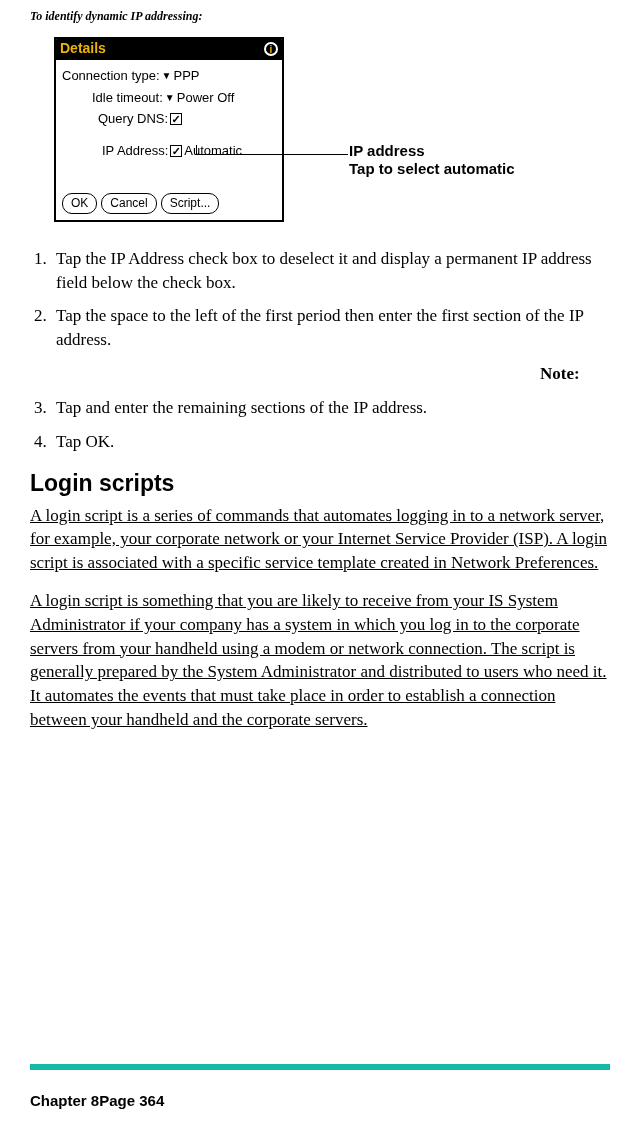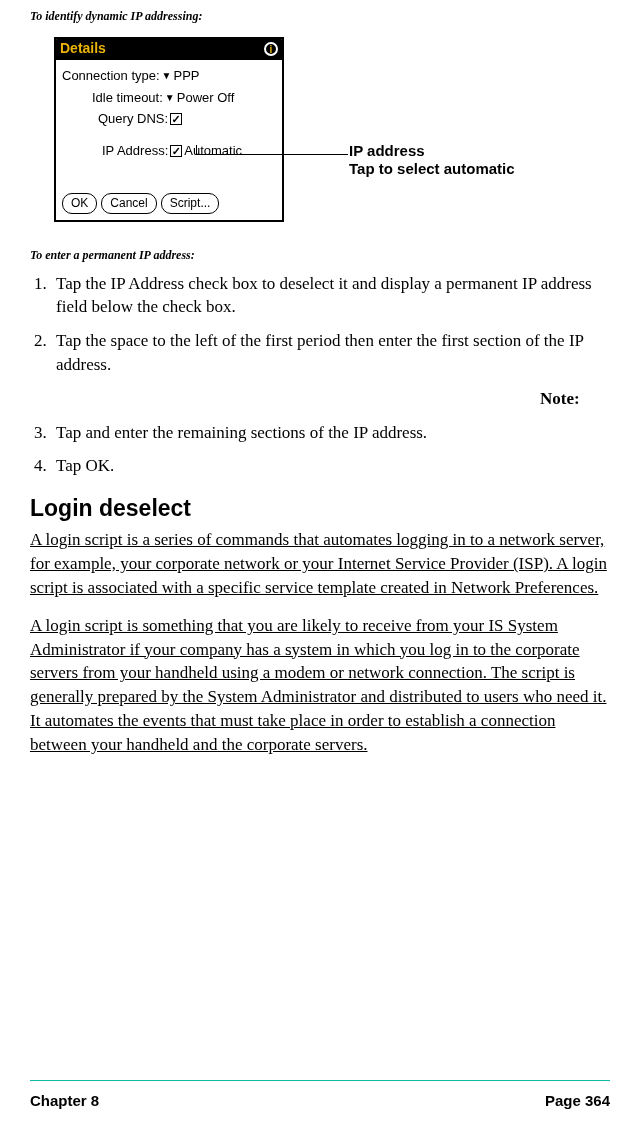--- a/index.html
+++ b/index.html
@@ -177,24 +177,23 @@
     }
     .para {
       margin-bottom: 14px;
       text-decoration: underline;
     }
     .footer {
       position: absolute;
       bottom: 20px;
       left: 30px;
       right: 30px;
-      border-top: 1px solid #14b8a6;
-      padding-top: 9px;
-      display: flex;
-      justify-content: space-between;
+      border-top: 6px solid #14b8a6;
+      padding-top: 20px;
+      display: flex;
       font-family: Arial, sans-serif;
       font-weight: bold;
       font-size: 15px;
     }
     .content-wrap {
       padding-bottom: 60px;
     }
   </style>
 </head>
 <body>
@@ -238,21 +237,20 @@
       </div>
     </div>
     <div class="callout-vert"></div>
     <div class="callout-line"></div>
     <div class="callout-text">
       <div>IP address</div>
       <div>Tap to select automatic</div>
     </div>
   </div>
 
-  <div class="heading-bold-italic">To enter a permanent IP address:</div>
 
   <div class="numbered-list">
     <div class="num-item">
       <span class="num-label">1.</span>
       <span class="num-text">Tap the IP Address check box to deselect it and display a permanent IP address field below the check box.</span>
     </div>
     <div class="num-item">
       <span class="num-label">2.</span>
       <span class="num-text">Tap the space to the left of the first period then enter the first section of the IP address.</span>
     </div>
@@ -266,21 +264,21 @@
     <div class="num-item">
       <span class="num-label">3.</span>
       <span class="num-text">Tap and enter the remaining sections of the IP address.</span>
     </div>
     <div class="num-item">
       <span class="num-label">4.</span>
       <span class="num-text">Tap OK.</span>
     </div>
   </div>
 
-  <div class="section-heading">Login deselect</div>
+  <div class="section-heading">Login scripts</div>
 
   <div class="para">A login script is a series of commands that automates logging in to a network server, for example, your corporate network or your Internet Service Provider (ISP). A login script is associated with a specific service template created in Network Preferences.</div>
   <div class="para">A login script is something that you are likely to receive from your IS System Administrator if your company has a system in which you log in to the corporate servers from your handheld using a modem or network connection. The script is generally prepared by the System Administrator and distributed to users who need it. It automates the events that must take place in order to establish a connection between your handheld and the corporate servers.</div>
 
 
 </div>
 
 <div class="footer">
   <span>Chapter 8</span>
   <span>Page 364</span>

